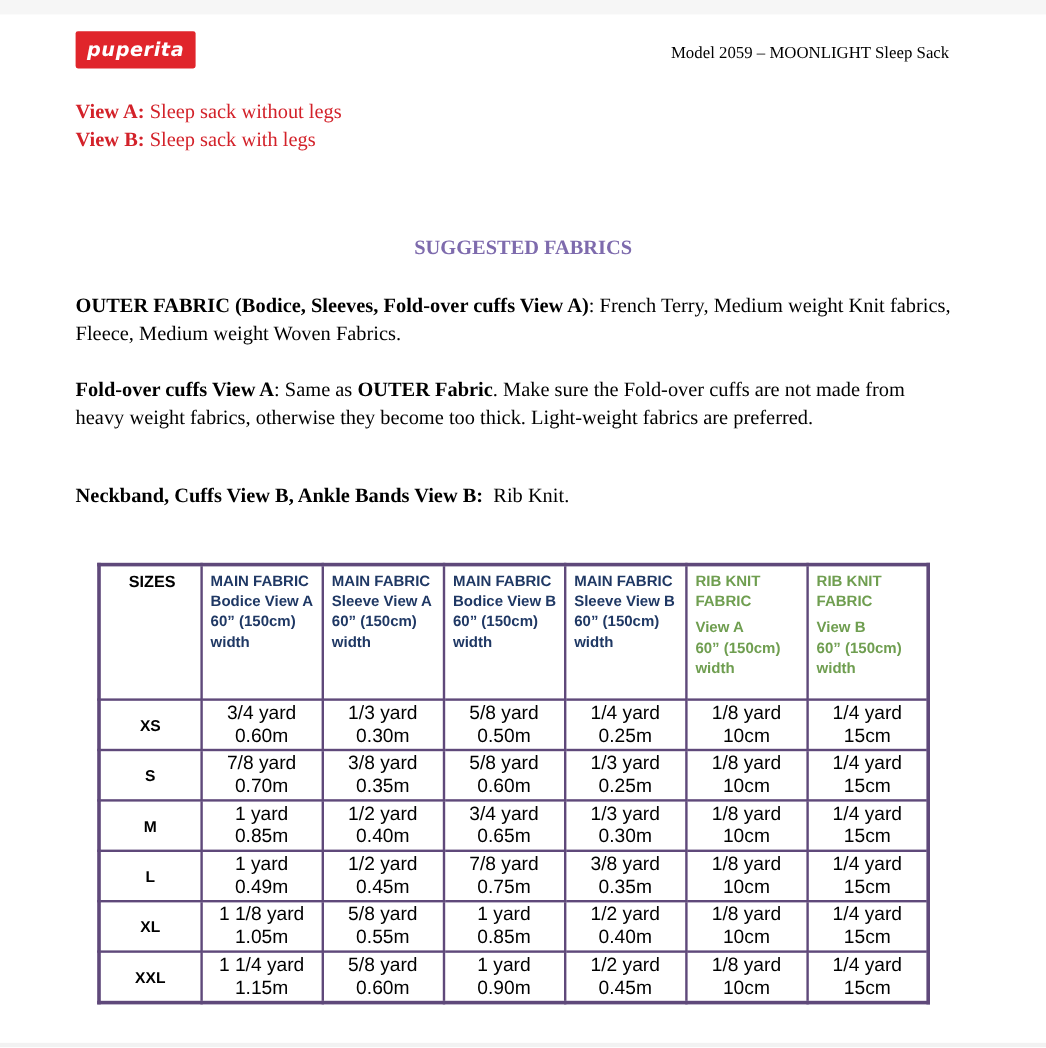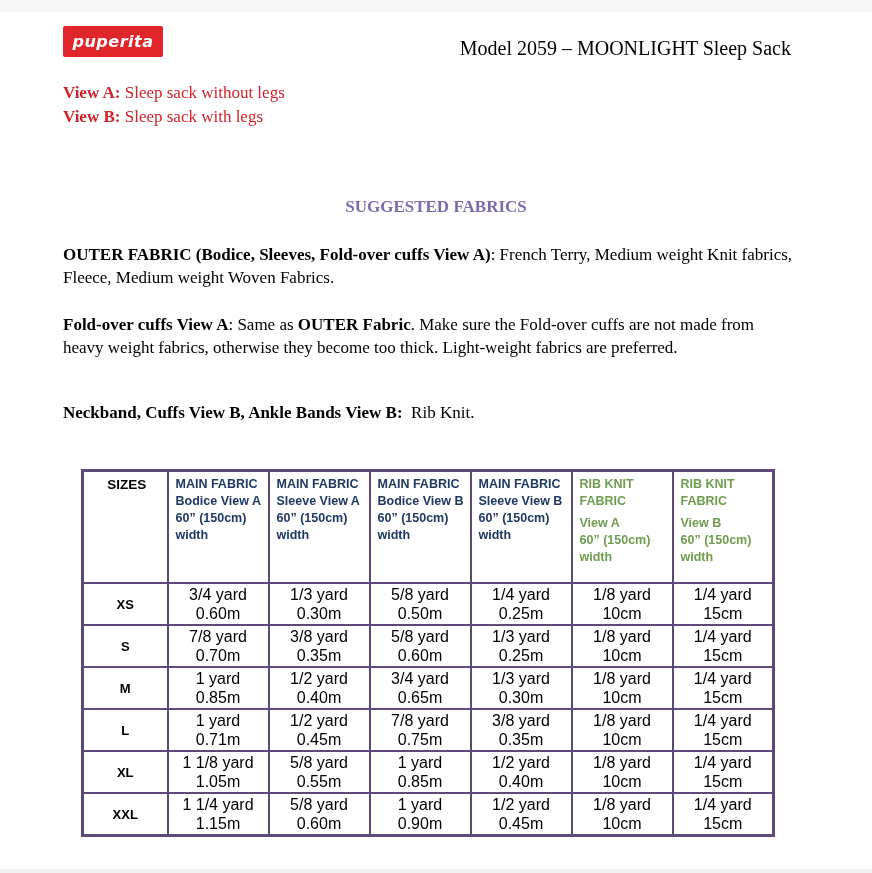--- a/index.html
+++ b/index.html
@@ -13,21 +13,21 @@
   .logo{
     position:absolute;left:63px;top:26px;width:100px;height:31px;
     background:var(--logo-bg,#e0252b);border-radius:2px;
     display:flex;align-items:center;justify-content:center;
   }
   .logo span{
     color:#fff;font-family:"DejaVu Sans",sans-serif;font-style:italic;
     font-weight:bold;font-size:16px;letter-spacing:.5px;
   }
 
-  .doc-title{position:absolute;top:37px;left:0;right:81px;text-align:right;font-size:20px;}
+  .doc-title{position:absolute;top:37px;left:0;right:81px;text-align:right;font-size:14px;}
 
   .views{position:absolute;left:63px;top:81px;font-size:17px;line-height:24px;color:var(--red,#d3222a);}
   .views b{font-weight:bold;}
 
   .heading{
     position:absolute;top:197px;left:0;width:872px;text-align:center;
     font-weight:bold;font-size:17px;color:var(--purple,#7e6bad);
   }
 
   .para{position:absolute;left:63px;width:733px;font-size:17px;line-height:23px;white-space:pre-wrap;}
@@ -234,21 +234,21 @@
           </td>
           <td>
             <div>1/4 yard</div>
             <div>15cm</div>
           </td>
         </tr>
         <tr>
           <td class="size-label">L</td>
           <td>
             <div>1 yard</div>
-            <div>0.71m</div>
+            <div>0.49m</div>
           </td>
           <td>
             <div>1/2 yard</div>
             <div>0.45m</div>
           </td>
           <td>
             <div>7/8 yard</div>
             <div>0.75m</div>
           </td>
           <td>

